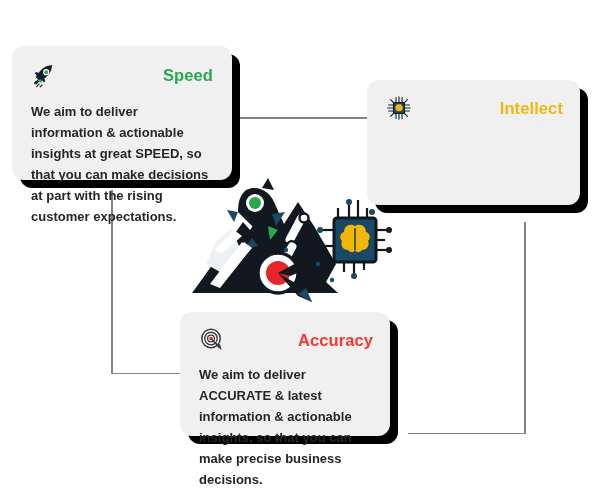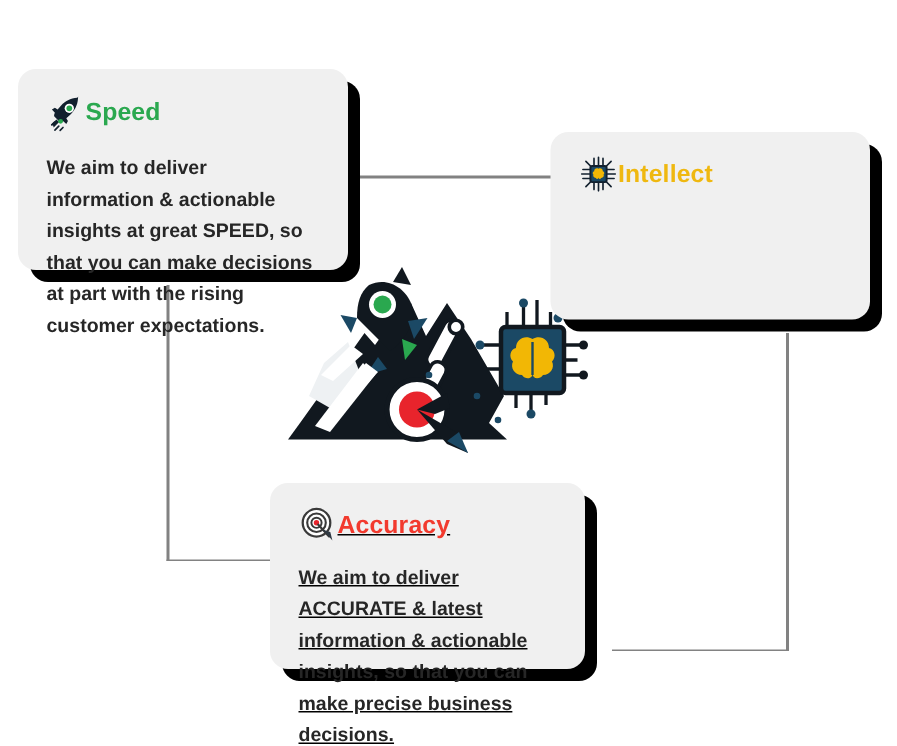--- a/index.html
+++ b/index.html
@@ -18,22 +18,24 @@
   
   .card{
     position:absolute;
     background:#f0f0f0;
     border-radius:12px;
     box-shadow:8px 8px 0 0 #000000;
     box-sizing:border-box;
   }
   .card-head{
     display:flex;align-items:center;
+    gap:11px;
     padding:0;
     margin:0 0 11px 0;
+    justify-content:space-between;
   }
   .card-ico{
     width:26px;height:26px;
     flex:0 0 26px;
     display:block;
   }
   .card-title{
     font-size:16.5px;
     font-weight:bold;
     letter-spacing:.1px;
@@ -45,25 +47,25 @@
     color:#262626;
     font-weight:600;
     letter-spacing:.01px;
   }
 
   
   #card-speed{left:12px;top:46px;width:220px;height:134px;padding:16px 19px 14px 19px;}
   #card-speed .card-title{color:#2aa84f;}
   #card-speed .card-head{margin-bottom:13px;}
 
-  #card-intellect{left:367px;top:88px;width:213px;height:125px;padding:15px 17px 13px 19px;}
+  #card-intellect{left:367px;top:80px;width:213px;height:125px;padding:15px 17px 13px 19px;}
   #card-intellect .card-title{color:#efb810;}
   #card-intellect .card-head{margin-bottom:11px;}
 
-  #card-accuracy{left:180px;top:322px;width:210px;height:124px;padding:15px 17px 13px 19px;text-decoration:underline;}
+  #card-accuracy{left:180px;top:312px;width:210px;height:124px;padding:15px 17px 13px 19px;}
   #card-accuracy .card-title{color:#f23a2e;}
   #card-accuracy .card-head{margin-bottom:11px;}
 
   
   #illustration{
     position:absolute;
     left:186px;top:168px;
     width:210px;height:145px;
   }
 </style>

